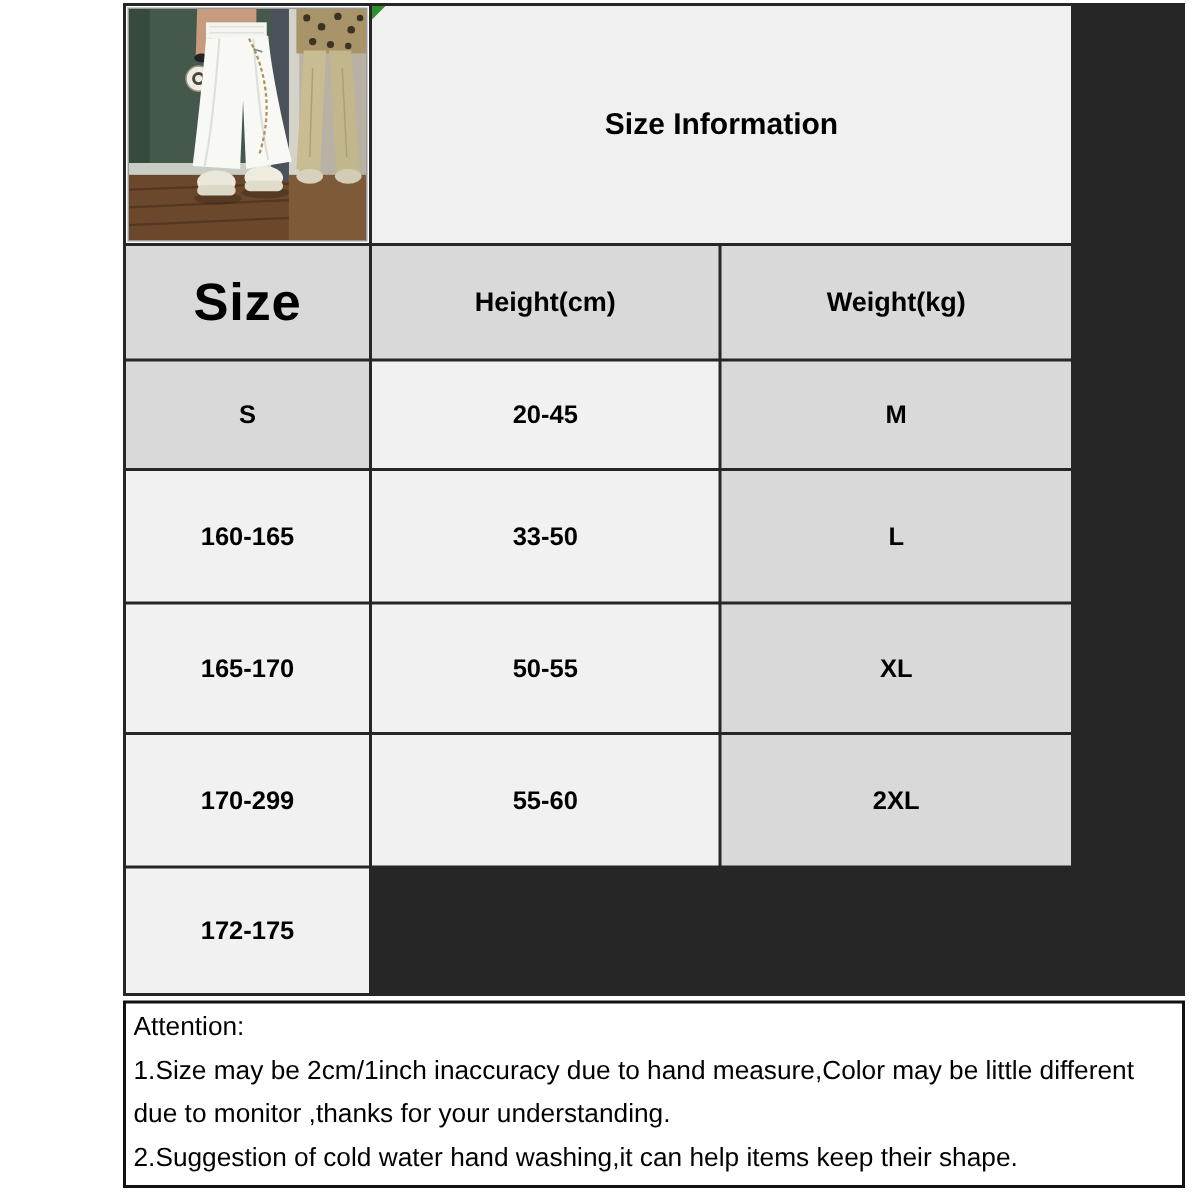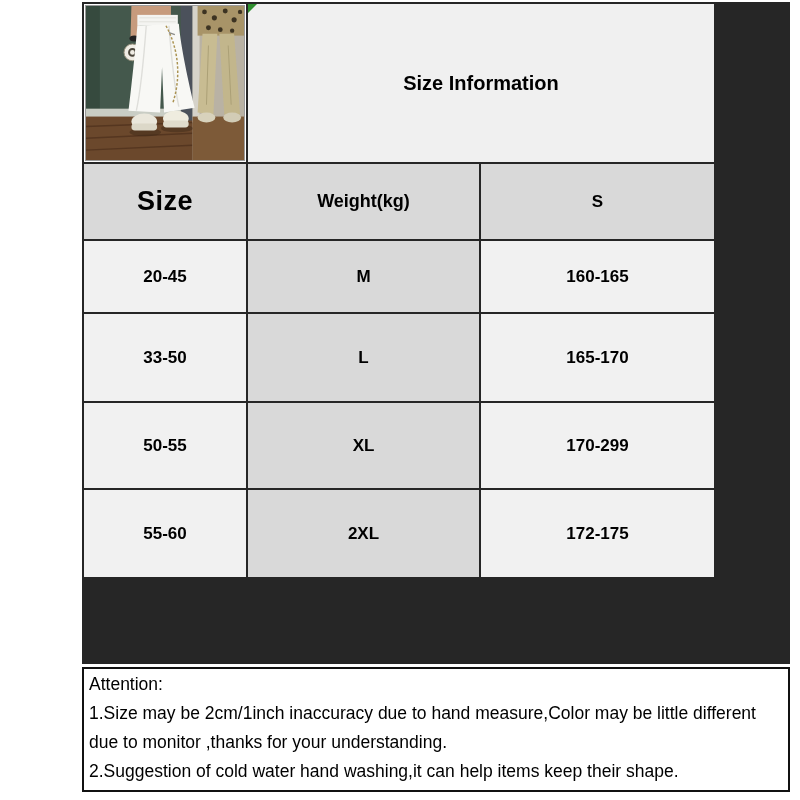--- a/index.html
+++ b/index.html
@@ -37,21 +37,21 @@
     font-weight:700;font-size:20px;
   }
   .corner-flag{
     position:absolute;left:0;top:0;width:0;height:0;
     border-top:9px solid #2f8f2f;
     border-right:9px solid transparent;
   }
   .hdr{
     background:#d9d9d9;font-weight:700;
   }
-  .hdr-size{font-size:27px;letter-spacing:0.5px;}
+  .hdr-size{font-size:35px;letter-spacing:0.5px;}
   .hdr-col{font-size:18px;}
   .label-cell{
     background:#d9d9d9;font-weight:700;font-size:17px;
   }
   .value-cell{
     background:#f1f1f1;font-weight:700;font-size:17px;
   }
   .attention{
     margin-top:3px;
     border:2px solid #111111;
@@ -128,20 +128,21 @@
         <ellipse cx="91" cy="114" rx="13" ry="8" fill="#efecdf"></ellipse>
         <rect x="78" y="116" width="26" height="7" rx="3.5" fill="#e0dccc"></rect>
       </svg>
     </div>
     <div class="cell title-cell">
       <span class="corner-flag"></span>
       <span>Size Information</span>
     </div>
 
     <div class="cell hdr hdr-size">Size</div>
+    <div class="cell hdr hdr-col">Height(cm)</div>
     <div class="cell hdr hdr-col">Weight(kg)</div>
 
     <div class="cell label-cell">S</div>
     <div class="cell value-cell">20-45</div>
 
     <div class="cell label-cell">M</div>
     <div class="cell value-cell">160-165</div>
     <div class="cell value-cell">33-50</div>
 
     <div class="cell label-cell">L</div>

